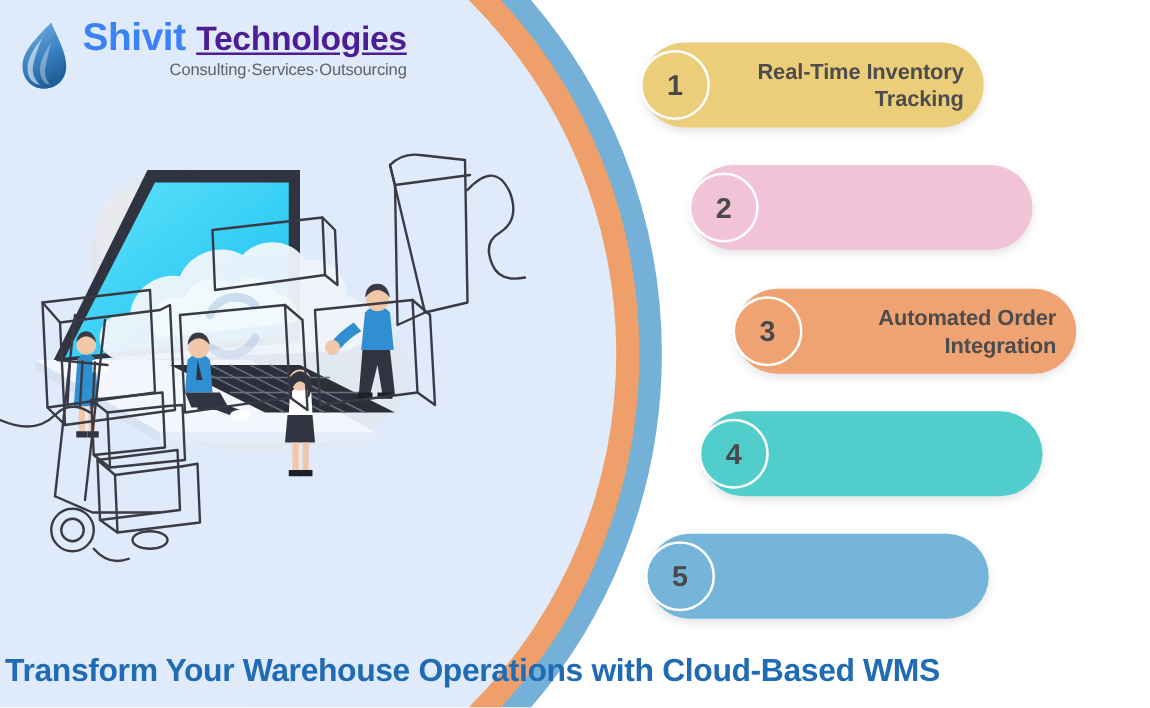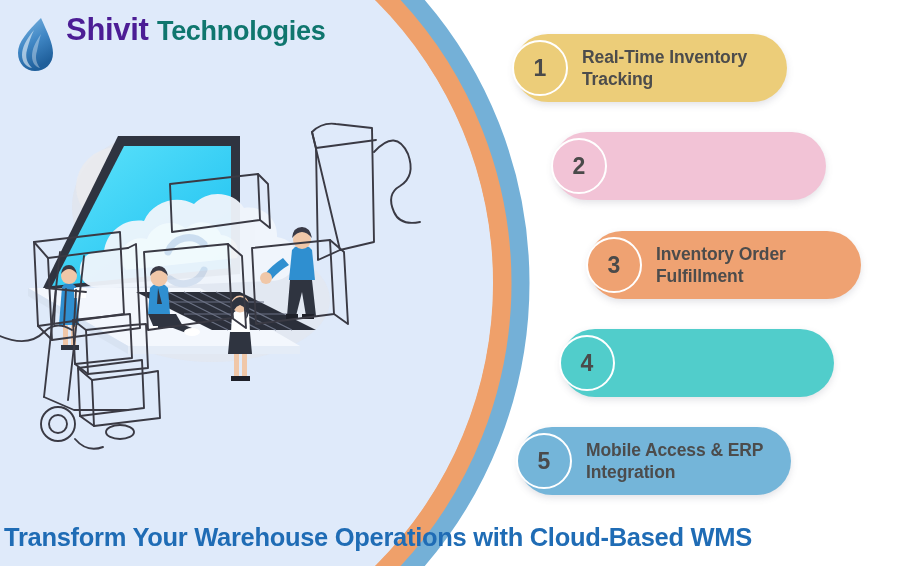--- a/index.html
+++ b/index.html
@@ -47,22 +47,22 @@
     display: flex;
     flex-direction: column;
   }
   .logo-title {
     font-size: 31px;
     font-weight: bold;
     line-height: 1.04;
     letter-spacing: -0.3px;
     white-space: nowrap;
   }
-  .logo-title .w1 { color: #4c1d95; }
-  .logo-title .w2 { color: #0f766e; font-size: 27px; }
+  .logo-title .w1 { color: #3b82f6; }
+  .logo-title .w2 { color: #4c1d95; font-size: 27px; text-decoration: underline; }
   .logo-tagline {
     font-size: 13.2px;
     color: #5c6268;
     letter-spacing: -0.1px;
     text-align: right;
     margin-top: 2px;
     white-space: nowrap;
   }
 
   
@@ -105,21 +105,21 @@
     align-items: center;
     justify-content: center;
     font-size: 23px;
     font-weight: bold;
     color: #4a4a4a;
   }
   .pill-label {
     margin-left: 68px;
     margin-right: 16px;
     flex: 1;
-    text-align: left;
+    text-align: right;
     font-size: 17.5px;
     font-weight: bold;
     line-height: 1.28;
     color: #4c4c4c;
     letter-spacing: -0.1px;
   }
 
   
   .headline {
     position: absolute;
@@ -171,20 +171,21 @@
   <div class="logo-block">
     <svg class="logo-mark" viewBox="0 0 46 56">
       <path d="M27 2 C13 16 4 26 4 37 C4 48 12 55 21 55 C31 55 39 48 39 37 C39 27 33 16 27 2 Z" fill="url(#logoGrad)"></path>
       <path d="M20 14 C12 24 8 31 8 39 C8 46 12 51 18 52 C13 47 11 41 13 34 C14.5 28 17 20 20 14 Z" fill="#ffffff" opacity="0.55"></path>
       <path d="M27 18 C21 27 18 33 18 40 C18 46 21 51 26 52 C22 47 21 41 23 35 C24 30 25.5 23 27 18 Z" fill="#ffffff" opacity="0.35"></path>
     </svg>
     <div class="logo-text">
       <div class="logo-title">
         <span class="w1">Shivit</span><span>&nbsp;</span><span class="w2">Technologies</span>
       </div>
+      <div class="logo-tagline">Consulting·Services·Outsourcing</div>
     </div>
   </div>
 
   <div class="illustration">
     <svg width="500" height="420" viewBox="0 0 500 420">
 
       <ellipse cx="150" cy="115" rx="78" ry="72" fill="#e2e2e6" opacity="0.55"></ellipse>
       <ellipse cx="118" cy="95" rx="42" ry="40" fill="#ebebee" opacity="0.8"></ellipse>
       <ellipse cx="212" cy="208" rx="118" ry="62" fill="#e6e6ea" opacity="0.5"></ellipse>
 
@@ -326,33 +327,32 @@
     <div class="pill" style="left:553px; top:132px; width:273px; background:#f2c3d6;">
       <div class="pill-badge" style="background:#f2c3d6;">
         <span>2</span>
       </div>
     </div>
 
     <div class="pill" style="left:588px; top:231px; width:273px; background:#efa272;">
       <div class="pill-badge" style="background:#efa272;">
         <span>3</span>
       </div>
-      <div class="pill-label">Inventory Order Fulfillment</div>
+      <div class="pill-label">Automated Order Integration</div>
     </div>
 
     <div class="pill" style="left:561px; top:329px; width:273px; background:#51cdcb;">
       <div class="pill-badge" style="background:#51cdcb;">
         <span>4</span>
       </div>
     </div>
 
     <div class="pill" style="left:518px; top:427px; width:273px; background:#74b5d9;">
       <div class="pill-badge" style="background:#74b5d9;">
         <span>5</span>
       </div>
-      <div class="pill-label">Mobile Access &amp; ERP Integration</div>
     </div>
 
   </div>
 
   <div class="headline">Transform Your Warehouse Operations with Cloud-Based WMS</div>
 
 </div>
 
 </body></html>

